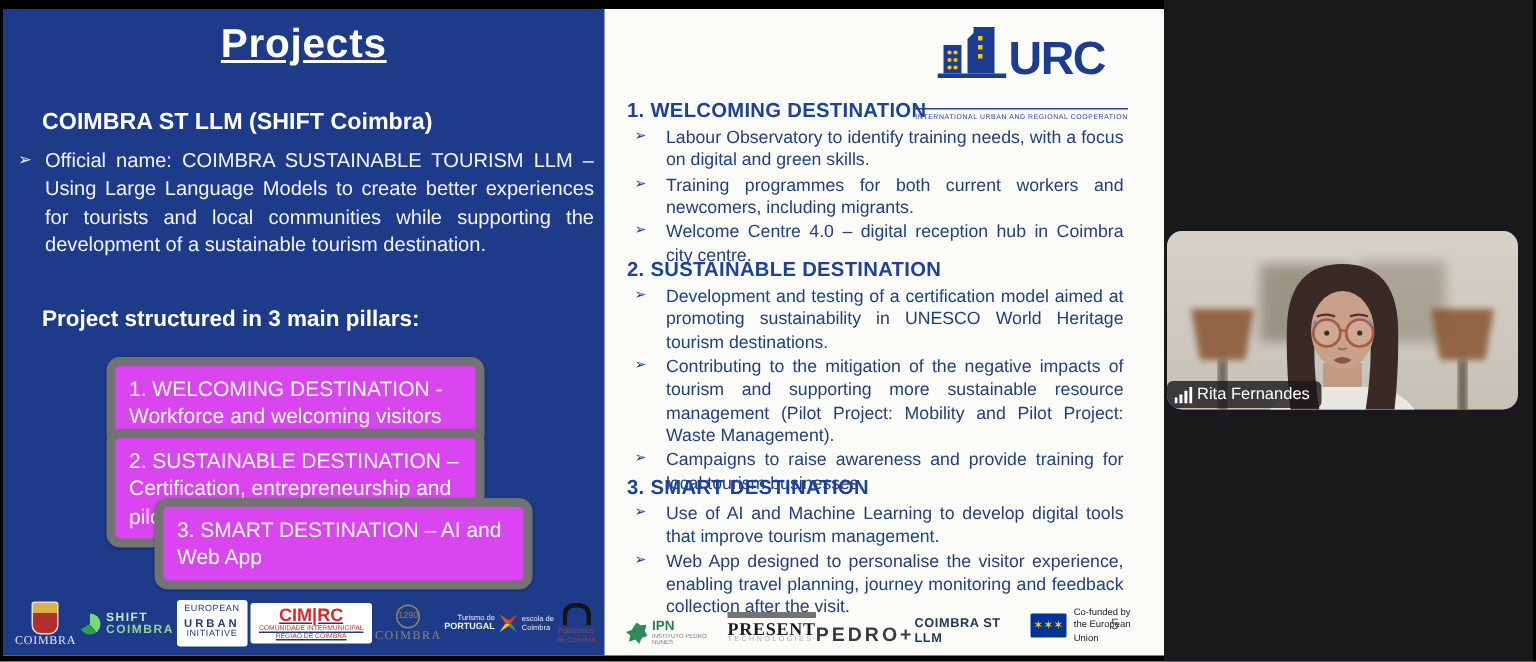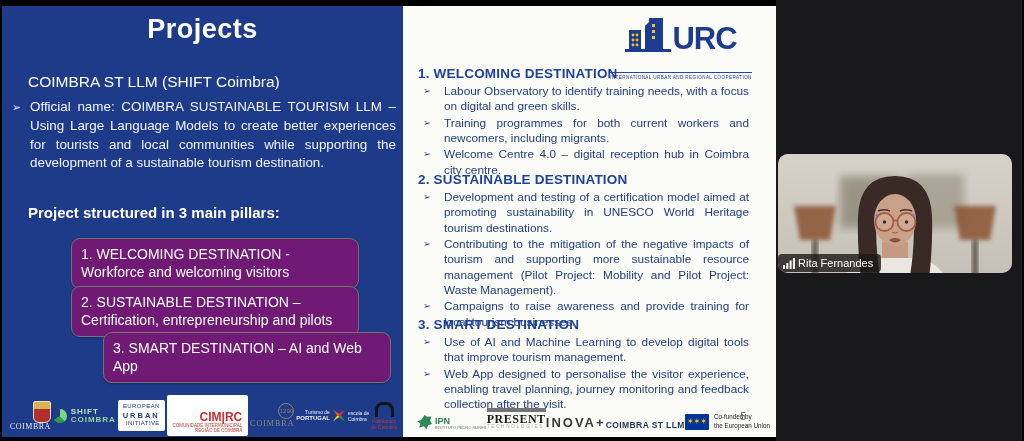--- a/index.html
+++ b/index.html
@@ -7,50 +7,50 @@
     width:1024px;height:441px;background:#000;
     font-family:"Liberation Sans", sans-serif;
     overflow:hidden;position:relative;
   }
   .stage{position:absolute;inset:0;}
 
   
   .slide{position:absolute;left:2px;top:6px;width:774px;height:431px;background:#fbfbf8;display:flex;}
   .left-panel{position:relative;width:401px;height:100%;background:#1e3b8a;color:#fff;flex:none;}
   .slide-title{position:absolute;top:8px;left:0;width:100%;margin:0;text-align:center;
-    font-size:27px;font-weight:bold;letter-spacing:.5px;color:#fff;}
-  .subtitle{position:absolute;top:67px;left:26px;right:10px;font-size:15.5px;font-weight:400;}
+    font-size:27px;font-weight:bold;letter-spacing:.5px;color:#fff;text-decoration:underline;}
+  .subtitle{position:absolute;top:67px;left:26px;right:10px;font-size:15.5px;font-weight:700;}
   .official-row{position:absolute;top:92px;left:10px;right:7px;display:flex;}
   .arrow{flex:none;font-size:11px;line-height:1;}
   .official-row .arrow{width:18px;padding-top:4px;color:#e8ecf8;}
   .official-row p{margin:0;font-size:13.4px;line-height:1.4;text-align:justify;color:#f2f4fb;}
   .pillars-intro{position:absolute;top:198px;left:26px;font-size:15px;font-weight:600;}
-  .pillar{position:absolute;left:69px;width:288px;box-sizing:border-box;background:#701a75;
-    border:1px solid #737373;border-radius:9px;color:#f4fcf4;font-size:14px;line-height:1.32;
+  .pillar{position:absolute;left:69px;width:252px;box-sizing:border-box;background:#d946ef;
+    border:6px solid #737373;border-radius:9px;color:#f4fcf4;font-size:14px;line-height:1.32;
     padding:6px 9px;box-shadow:0 1px 2px rgba(0,0,0,.25);}
   .pillar-1{top:232px;}
   .pillar-2{top:280px;}
   .pillar-3{top:326px;margin-left:32px;}
 
   
   .left-logos{position:absolute;bottom:3px;left:8px;right:6px;height:37px;display:flex;
     align-items:center;justify-content:space-between;}
-  .logo-item{display:flex;flex-direction:column;align-items:flex-end;line-height:1;}
+  .logo-item{display:flex;flex-direction:column;align-items:center;line-height:1;}
   .crest{width:16px;height:20px;background:linear-gradient(#d8b24a 0 35%,#b03030 35% 100%);
     border:1px solid #e6e0c8;border-radius:2px 2px 6px 6px;}
   .crest-label{font-family:"Liberation Serif",serif;font-size:8px;color:#e9e6ef;letter-spacing:.5px;}
   .shift-row{display:flex;align-items:center;gap:4px;}
   .shift-icon{width:14px;height:14px;border-radius:50%;
     background:conic-gradient(#79d97e 0 140deg,#2f9e52 140deg 240deg,#1e3b8a 240deg 360deg);}
   .shift-text{font-size:8px;letter-spacing:1px;color:#bfe8c4;text-align:left;font-weight:bold;}
   .shift-text .l2{color:#8fd49a;}
   .white-box{background:#fff;color:#203a7e;border-radius:2px;text-align:center;padding:3px 5px;}
   .eui{font-size:6px;line-height:1.25;letter-spacing:.4px;}
   .eui .b{font-weight:bold;font-size:7.5px;letter-spacing:2px;}
-  .cim{padding:16px 6px 3px 6px;}
+  .cim{padding:2px 6px 3px 6px;text-decoration:underline;}
   .cim-word{font-size:12px;font-weight:bold;color:#d22c2c;}
   .cim-cap{font-size:4.5px;color:#c0392b;line-height:1.2;}
   .uc{opacity:.65;}
   .uc-seal{width:14px;height:14px;border-radius:50%;border:1px solid #caa84c;
     color:#caa84c;font-size:6px;display:flex;align-items:center;justify-content:center;}
   .uc-label{font-family:"Liberation Serif",serif;font-size:8px;color:#c8b070;letter-spacing:1px;margin-top:1px;}
   .tur{flex-direction:row;gap:3px;align-items:center;}
   .tur-left{font-size:5px;color:#f0f0f0;text-align:right;line-height:1.2;}
   .tur-left .b{font-weight:bold;font-size:6px;}
   .tur-x{width:12px;height:12px;background:
@@ -249,21 +249,21 @@
           <div class="ipn-icon"></div>
           <div>
             <div class="ipn-text">IPN</div>
             <div class="ipn-cap">INSTITUTO PEDRO NUNES</div>
           </div>
         </div>
         <div class="logo-item present">
           <div class="present-word">PRESENT</div>
           <div class="present-cap">TECHNOLOGIES</div>
         </div>
-        <div class="inova">INOVA+</div>
+        <div class="inova">PEDRO+</div>
         <div class="cstllm">COIMBRA ST LLM</div>
         <div class="logo-item eu">
           <div class="eu-flag">
             <div class="eu-stars">✶✶✶</div>
           </div>
           <div class="eu-text">
             <div>Co-funded by</div>
             <div>the European Union</div>
           </div>
         </div>

